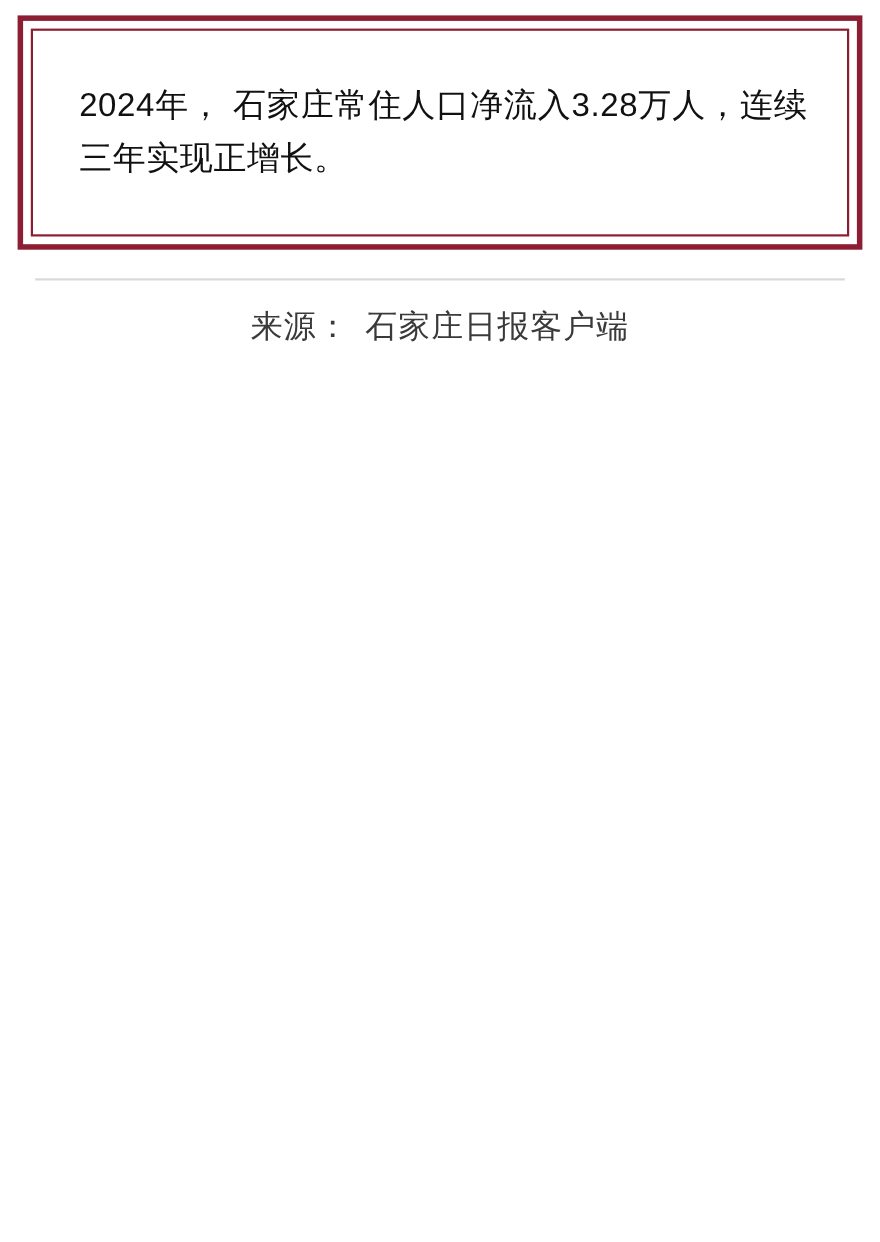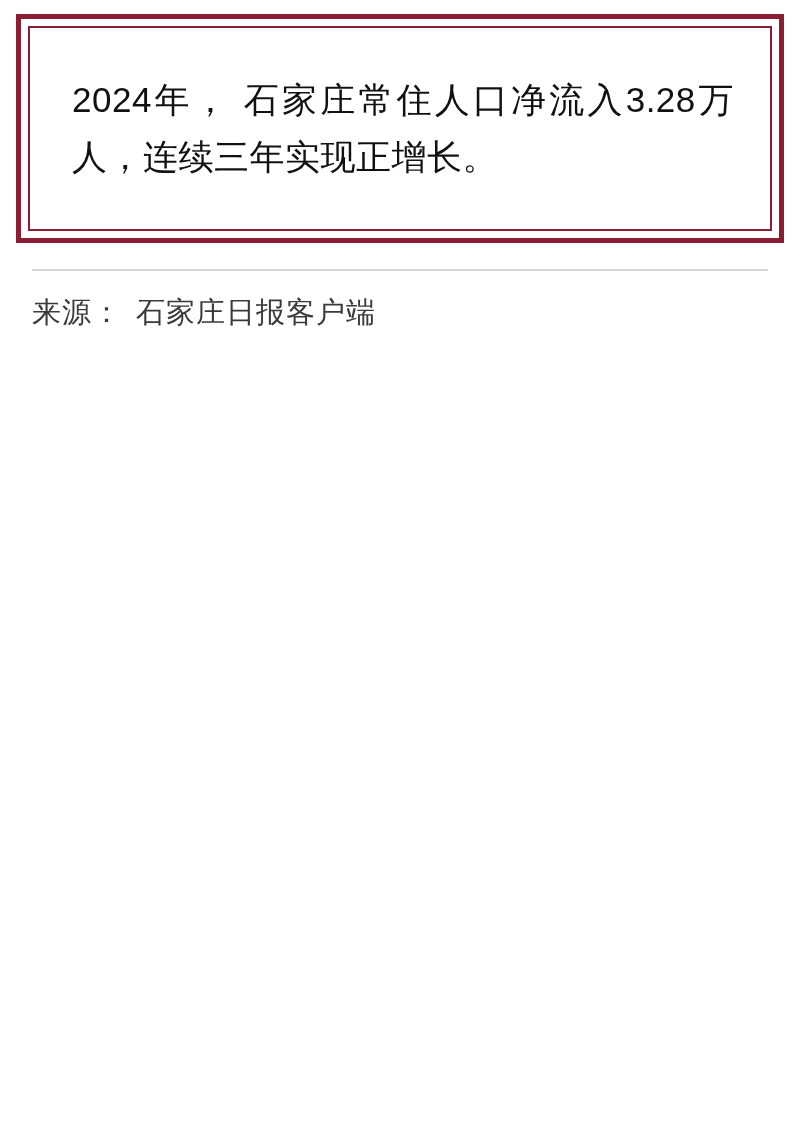--- a/index.html
+++ b/index.html
@@ -34,34 +34,35 @@
   }
   .frame-inner {
     border: 2px solid #8c1d32;
     padding: 44px 36px 44px 42px;
     box-sizing: border-box;
     background: #ffffff;
   }
 
   .article-body p {
     margin: 0 0 34px 0;
-    font-size: 35px;
+    font-size: 30px;
     line-height: 1.62;
     letter-spacing: 0.5px;
     text-align: justify;
     color: #111111;
     font-weight: 400;
   }
   .article-body p:last-child {
     margin-bottom: 0;
   }
 
   .footer {
     margin-top: 26px;
     padding: 0 16px;
+    text-align: center;
   }
   .divider {
     height: 2px;
     background: #d9d9d9;
     width: 100%;
     margin-bottom: 22px;
   }
   .source-line {
     font-size: 29px;
     color: #3a3a3a;

